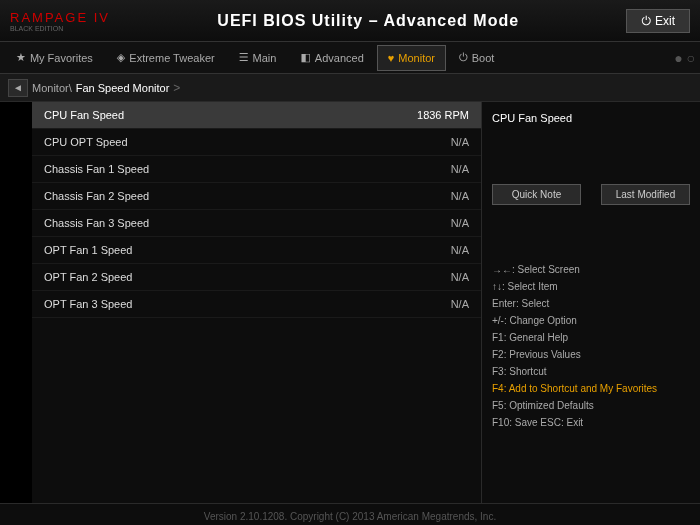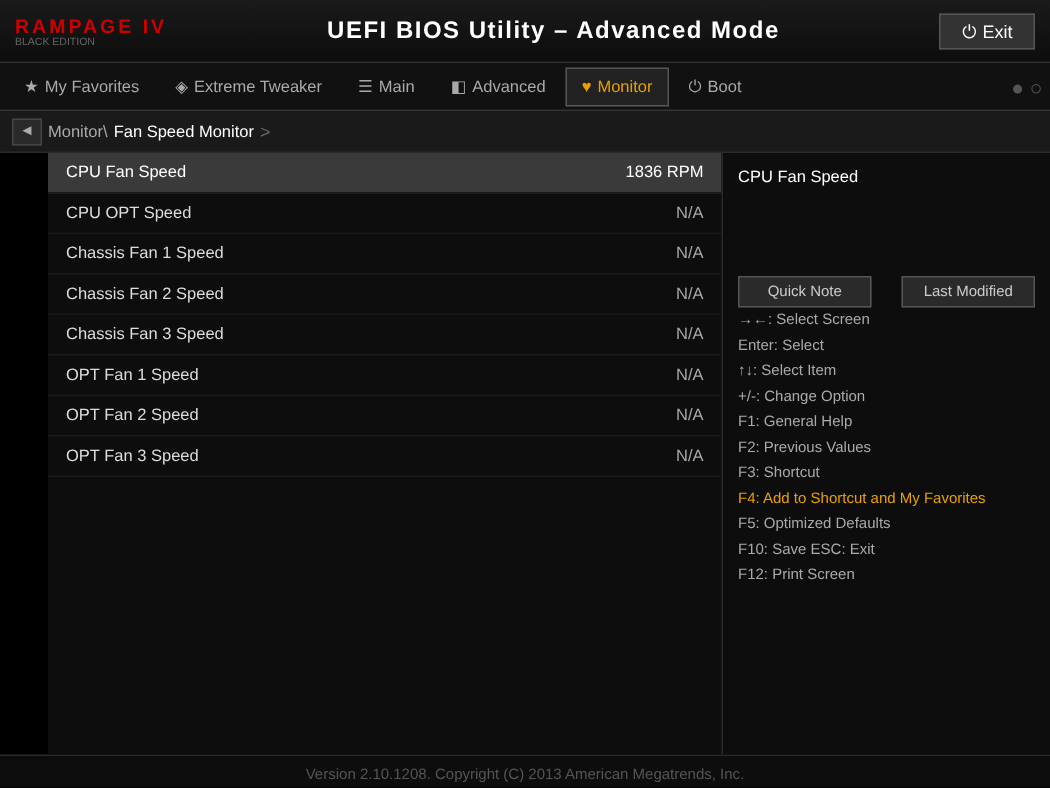--- a/index.html
+++ b/index.html
@@ -165,35 +165,37 @@
     }
     .help-text {
       color: #fff;
       font-size: 11px;
       margin-bottom: 12px;
       min-height: 60px;
     }
     .action-btns {
       display: flex;
       gap: 20px;
+      margin-bottom: 12px;
     }
     .action-btn {
       flex: 1;
       background: #2a2a2a;
       border: 1px solid #555;
       color: #ccc;
       padding: 4px 6px;
       font-size: 10px;
       cursor: pointer;
       text-align: center;
     }
     .shortcut-list {
       font-size: 10px;
       color: #aaa;
       line-height: 1.7;
+      margin-top: 44px;
     }
     .shortcut-item {
       display: block;
     }
     .shortcut-item.highlight {
       color: #e8a000;
     }
 
     
     .footer {
@@ -208,21 +210,21 @@
     }
 
     
     .rog-logo {
       display: flex;
       flex-direction: column;
       align-items: flex-start;
     }
     .rog-logo-main {
       color: #cc0000;
-      font-weight: 700;
+      font-weight: 400;
       font-size: 13px;
       letter-spacing: 2px;
     }
     .rog-logo-edition {
       color: #666;
       font-size: 7px;
     }
 
     
     .monitor-icon {
@@ -324,30 +326,29 @@
   </div>
 
   <div class="right-panel">
     <div class="help-text">CPU Fan Speed</div>
     <div class="action-btns">
       <button class="action-btn">Quick Note</button>
       <button class="action-btn">Last Modified</button>
     </div>
     <div class="shortcut-list">
       <span class="shortcut-item">→←: Select Screen</span>
+      <span class="shortcut-item">↑↓: Select Item</span>
       <span class="shortcut-item">Enter: Select</span>
-      <span class="shortcut-item">↑↓: Select Item</span>
       <span class="shortcut-item">+/-: Change Option</span>
       <span class="shortcut-item">F1: General Help</span>
       <span class="shortcut-item">F2: Previous Values</span>
       <span class="shortcut-item">F3: Shortcut</span>
       <span class="shortcut-item highlight">F4: Add to Shortcut and My Favorites</span>
       <span class="shortcut-item">F5: Optimized Defaults</span>
       <span class="shortcut-item">F10: Save  ESC: Exit</span>
-      <span class="shortcut-item">F12: Print Screen</span>
     </div>
   </div>
 
 </div>
 
 <div class="footer">
   <span>Version 2.10.1208. Copyright (C) 2013 American Megatrends, Inc.</span>
 </div>
 
 </body></html>

